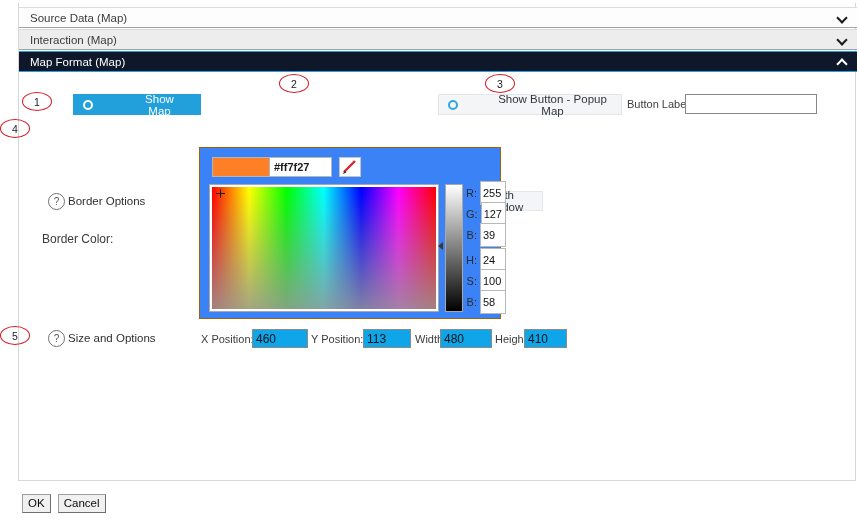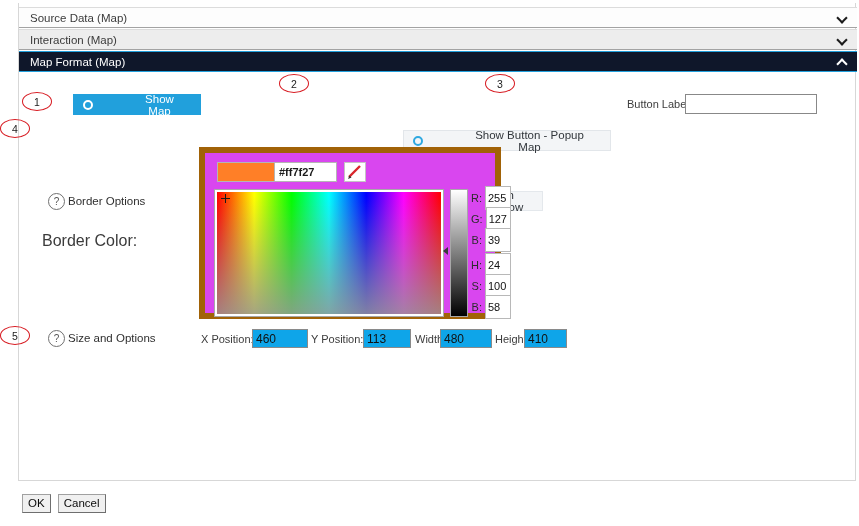--- a/index.html
+++ b/index.html
@@ -122,21 +122,21 @@
     border-width: 2px;
   }
   .seg .seg-label {
     flex: 1;
     text-align: center;
     padding-right: 14px;
   }
 
   .seg-1 { left: 54px;  top: 21px; width: 128px; }
   .seg-2 { left: 185px; top: 21px; width: 208px; }
-  .seg-3 { left: 384px; top: 21px; width: 208px; margin-top: 36px; }
+  .seg-3 { left: 419px; top: 21px; width: 184px; }
 
   .btn-label-text {
     position: absolute;
     left: 608px;
     top: 25px;
     font-size: 11px;
     color: #3d3d3d;
   }
   .btn-label-input {
     position: absolute;
@@ -250,32 +250,32 @@
     border-right: 4px solid transparent;
   }
   .spinner i.up   { top: 3px;  border-bottom: 4px solid #8b8b8b; }
   .spinner i.down { top: 12px; border-top: 4px solid #8b8b8b; }
 
   
   .color-label {
     position: absolute;
     left: 23px;
     top: 159px;
-    font-size: 16px;
+    font-size: 12px;
     color: #3b3b3b;
   }
   .cp-outer {
     position: absolute;
     left: 180px;
     top: 74px;
     width: 302px;
     height: 172px;
     box-sizing: border-box;
-    background: #d946ef;
-    border: 6px solid #a16207;
+    background: #3b82f6;
+    border: 1px solid #a16207;
   }
   .cp-swatch {
     position: absolute;
     left: 12px;
     top: 9px;
     width: 58px;
     height: 20px;
     background: #ff7f27;
     border: 1px solid #b5b5b5;
     box-sizing: border-box;

